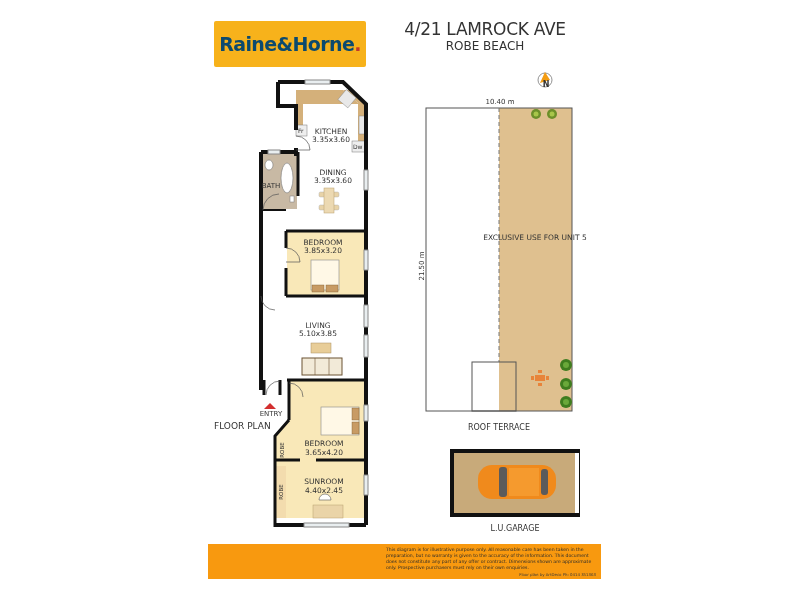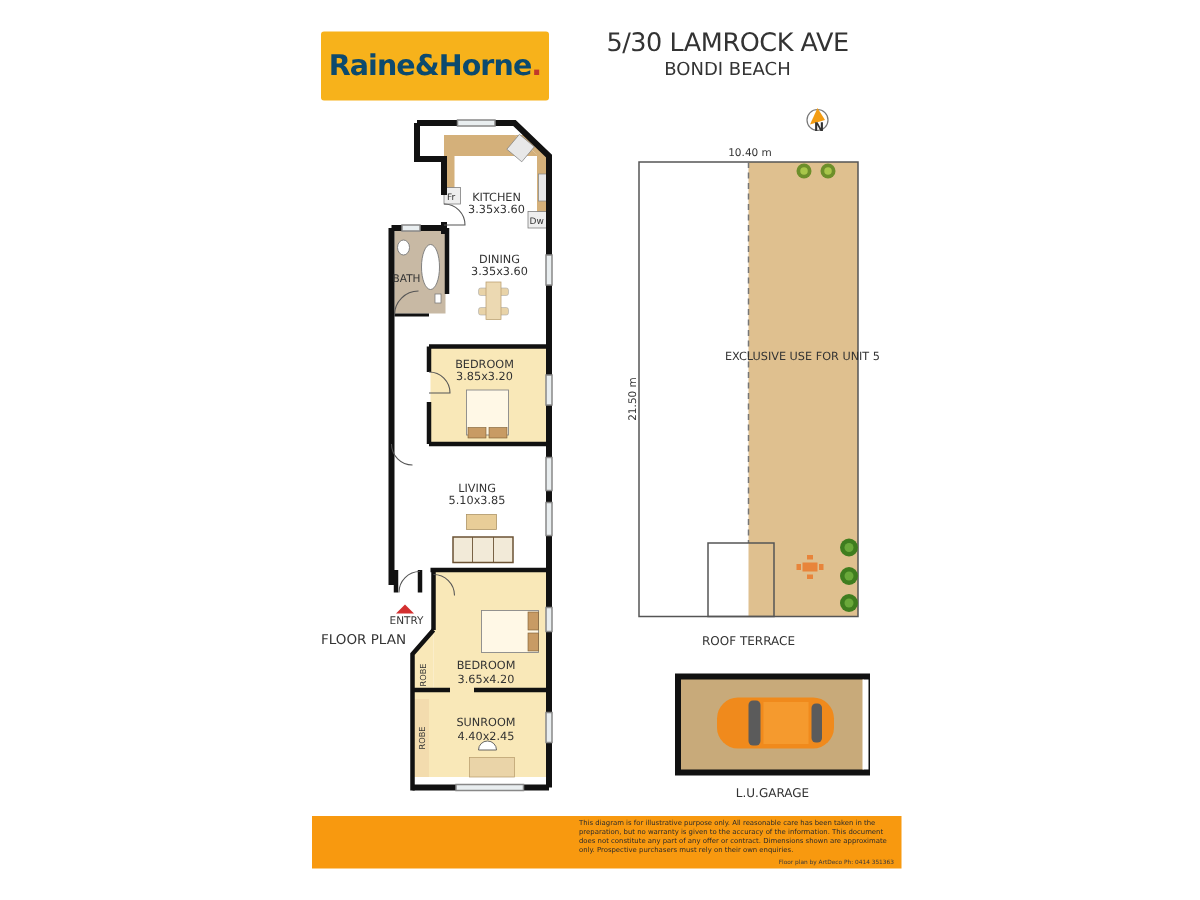--- a/index.html
+++ b/index.html
@@ -18,22 +18,22 @@
 </style>
 </head>
 <body>
 
 <div class="logo">
   <span>Raine&amp;Horne</span>
     <span class="dot">.</span>
 </div>
 
 <div class="addr">
-  <div class="l1">5/30 LAMROCK AVE</div>
-  <div class="l2">BONDI BEACH</div>
+  <div class="l1">4/21 LAMROCK AVE</div>
+  <div class="l2">ROBE BEACH</div>
 </div>
 
 <svg width="800" height="600" viewBox="0 0 800 600">
 
   <g>
 
     <rect x="287" y="231" width="77" height="64" fill="#f9e8b8"></rect>
     <rect x="289" y="380" width="77" height="80" fill="#f9e8b8"></rect>
     <polygon points="275,460 366,460 366,518 275,518" fill="#f9e8b8"></polygon>
     <polygon points="289,420 289,460 275,460 275,436" fill="#f9e8b8"></polygon>

